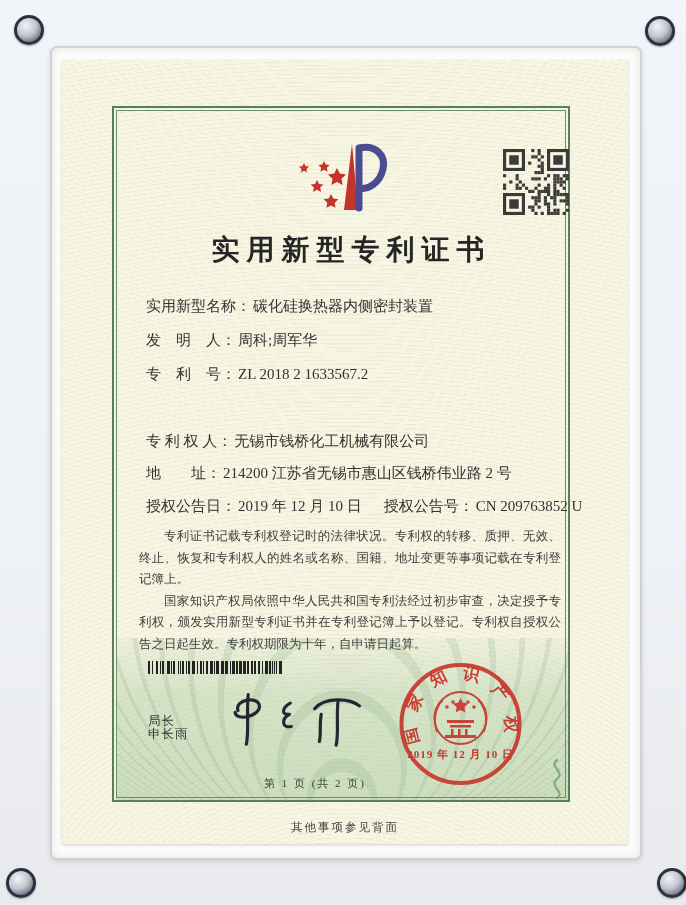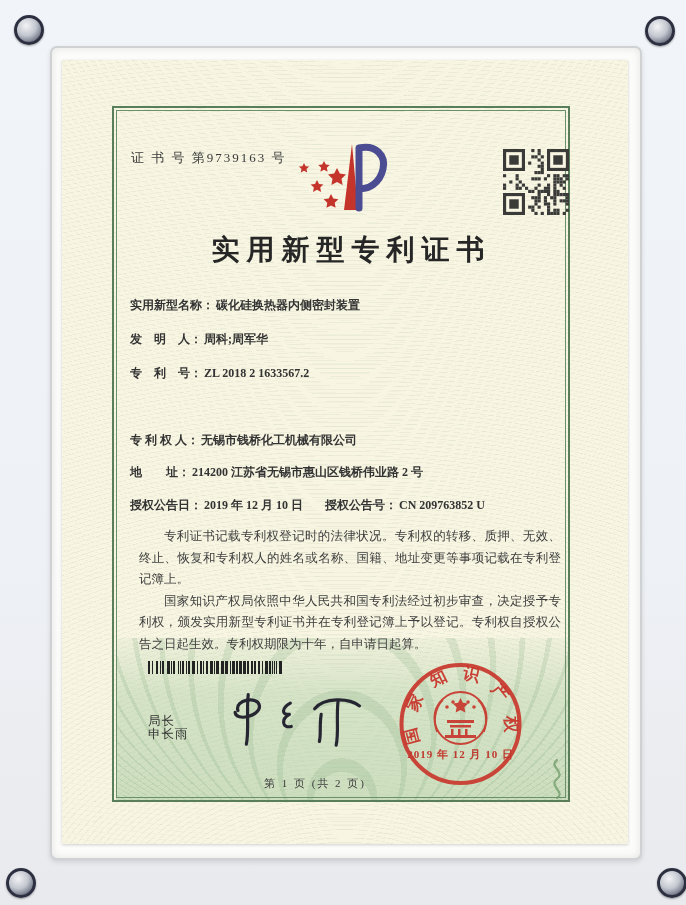--- a/index.html
+++ b/index.html
@@ -21,21 +21,21 @@
            repeating-radial-gradient(100% 55% at 50% 125%, rgba(105,155,105,.16) 0 1px, rgba(0,0,0,0) 1px 5px),
            linear-gradient(180deg, rgba(170,205,165,.10), rgba(163,200,158,.40) 35%, rgba(158,197,152,.48));}
   .inner-border{position:absolute;left:112px;top:106px;width:454px;height:692px;
          border:2px solid #587f5a;}
   .inner-border .line2{position:absolute;left:2px;top:2px;right:2px;bottom:2px;border:1px solid #6a9068;}
   .cert-no{position:absolute;left:131px;top:149px;font-size:13px;color:#3a3a3a;letter-spacing:2px;}
   .logo{position:absolute;left:284px;top:138px;width:120px;height:80px;}
   .qr{position:absolute;left:503px;top:149px;width:66px;height:66px;}
   .title{position:absolute;left:112px;top:231px;width:472px;text-align:center;
          font-size:28px;font-weight:bold;color:#262626;letter-spacing:7px;text-indent:7px;}
-  .frow{position:absolute;left:130px;font-size:12px;color:#333;white-space:nowrap;font-weight:bold;}
+  .frow{position:absolute;left:146px;font-size:15px;color:#333;white-space:nowrap;}
   .frow .lab{display:inline-block;min-width:10px;}
   .frow .val{margin-left:2px;}
   .grant2{margin-left:22px;}
   .legal{position:absolute;left:139px;top:526px;width:422px;font-size:12.5px;line-height:21.5px;
          color:#3e3e3e;text-align:justify;}
   .legal p{margin:0;text-indent:2em;}
   .barcode{position:absolute;left:148px;top:661px;width:138px;height:13px;}
   .signer-title{position:absolute;left:148px;top:703px;font-size:12.5px;color:#333;letter-spacing:1px;margin-top:10px;}
   .signer-name{position:absolute;left:148px;top:726px;font-size:12.5px;color:#333;letter-spacing:1px;}
   .signature{position:absolute;left:224px;top:690px;width:142px;height:58px;}
@@ -59,21 +59,20 @@
   <div class="screw" style="left:6px;top:868px;"></div>
   <div class="screw" style="left:657px;top:868px;"></div>
 
   <div class="mat"></div>
   <div class="paper"></div>
   <div class="green-band"></div>
   <div class="inner-border">
       <div class="line2"></div>
     </div>
 
-  <div class="cert-no">证 书 号 第9739163 号</div>
 
   <svg class="logo" viewBox="0 0 120 80">
     <g fill="#c4342b">
       <path d="M20 25 l1.6 3.2 3.5.4-2.6 2.4.7 3.5-3.2-1.8-3.2 1.8.7-3.5-2.6-2.4 3.5-.4z"></path>
       <path d="M40 23 l1.8 3.6 3.9.5-2.9 2.7.8 3.9-3.6-2-3.6 2 .8-3.9-2.9-2.7 3.9-.5z"></path>
       <path d="M33 42 l2 4 4.4.6-3.2 3 .9 4.3-4.1-2.2-4 2.2.9-4.3-3.3-3 4.4-.6z"></path>
       <path d="M53 30 l2.8 5.6 6.2.9-4.5 4.3 1.1 6.1-5.6-3-5.6 3 1.1-6.1-4.5-4.3 6.2-.9z"></path>
       <path d="M47 56 l2.3 4.6 5.1.7-3.7 3.5.9 5-4.6-2.4-4.6 2.4.9-5-3.7-3.5 5.1-.7z"></path>
       <polygon points="68,6 74,72 60,72"></polygon>
     </g>
@@ -304,14 +303,15 @@
       </text>
     </svg>
     <div class="seal-date">2019 年 12 月 10 日</div>
   </div>
 
   <svg class="ornament" viewBox="0 0 26 42">
     <path d="M13 2 C4 8 22 14 13 21 C4 28 22 34 13 40" fill="none" stroke="#6f9a68" stroke-width="2.2" stroke-linecap="round"></path>
   </svg>
 
   <div class="page-ind">第 1 页 (共 2 页)</div>
+  <div class="back-note">其他事项参见背面</div>
 
 </div>
 
 </body></html>

